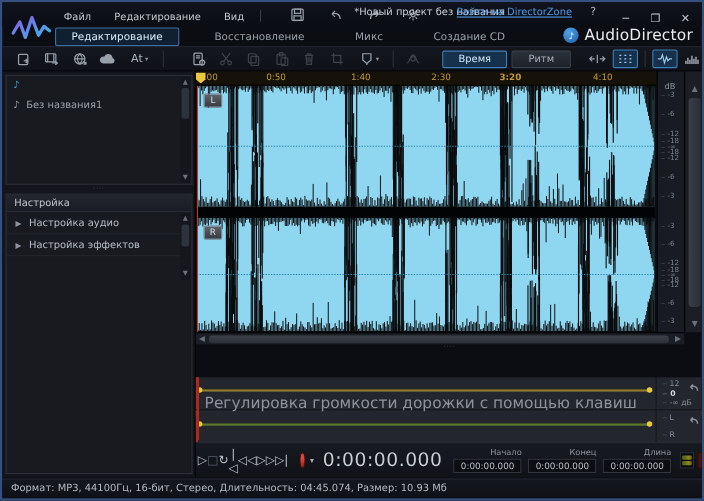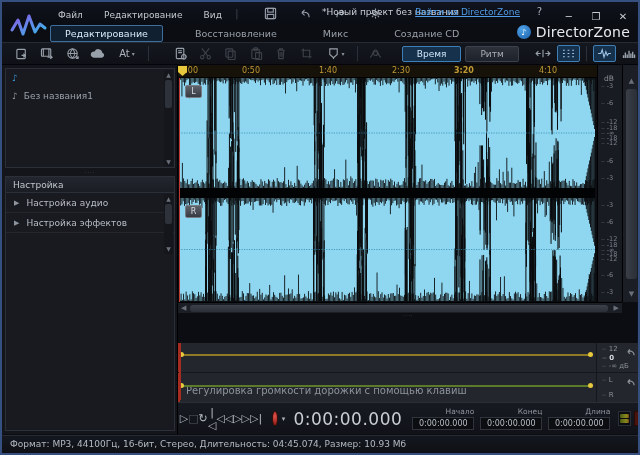--- a/index.html
+++ b/index.html
@@ -107,21 +107,21 @@
   #envelope{left:176px;top:341px;width:461px;height:59px;background:#23262c;}
   .envrow{position:absolute;left:0;width:461px;}
   #env-vol{top:0;height:30px;border-bottom:1px solid #15171c;}
   #env-pan{top:30px;height:29px;}
   .envrow .edge{position:absolute;left:0;top:0;bottom:0;width:2px;background:#a42c20;}
   .envline{position:absolute;left:2px;width:412px;height:2px;}
   #env-vol .envline{top:11px;background:#8f7a28;}
   #env-pan .envline{top:12px;background:#5d7a2a;}
   .envdot{position:absolute;width:5px;height:5px;border-radius:50%;background:#e8c83c;top:-2px;}
   .envdot.l{left:-1px;} .envdot.r{right:-1px;}
-  .envlabel{position:absolute;left:8px;color:#8d939c;font-size:10px;margin-top:26px;}
+  .envlabel{position:absolute;left:8px;color:#8d939c;font-size:14px;}
   #env-vol .envlabel{top:16px;} #env-pan .envlabel{top:17px;}
   .envscale{position:absolute;left:418px;top:0;bottom:0;width:43px;border-left:1px solid #15171c;color:#8a9099;font-size:7px;}
   .envscale .s{position:absolute;left:5px;white-space:nowrap;}
   .envscale .s:before{content:"‒ ";color:#565c66;}
   .envscale .mid{color:#d8dce2;font-weight:bold;}
   .reset-ico{position:absolute;right:3px;top:5px;}
   .reset-ico svg{stroke:#8a9099;fill:none;stroke-width:1.4;}
   
   #transport{left:176px;top:400px;width:461px;height:32px;background:linear-gradient(#171a21,#101218);border-top:1px solid #2a2e36;display:flex;align-items:center;}
   .tbtn{color:#b9bfc7;font-size:11px;width:24px;text-align:center;}
@@ -199,21 +199,21 @@
   </div>
 
   <div class="abs" id="tabrow">
     <span class="rtab active">Редактирование</span>
     <span class="rtab">Восстановление</span>
     <span class="rtab">Микс</span>
     <span class="rtab">Создание CD</span>
   </div>
   <div class="abs" id="brand">
     <span id="brand-circ">♪</span>
-    <span id="brand-name">DirectorZone</span>
+    <span id="brand-name">AudioDirector</span>
   </div>
 
   <div class="abs" id="toolbar">
     <span style="width:8px"></span>
     <span class="ico">
         <svg width="14" height="14" viewBox="0 0 15 15">
           <rect x="2" y="2.5" width="9" height="10" rx="1"></rect>
           <path d="M10 8 h4 M12 6 l2 2 -2 2" transform="translate(-3,1)"></path>
         </svg>
       </span>

